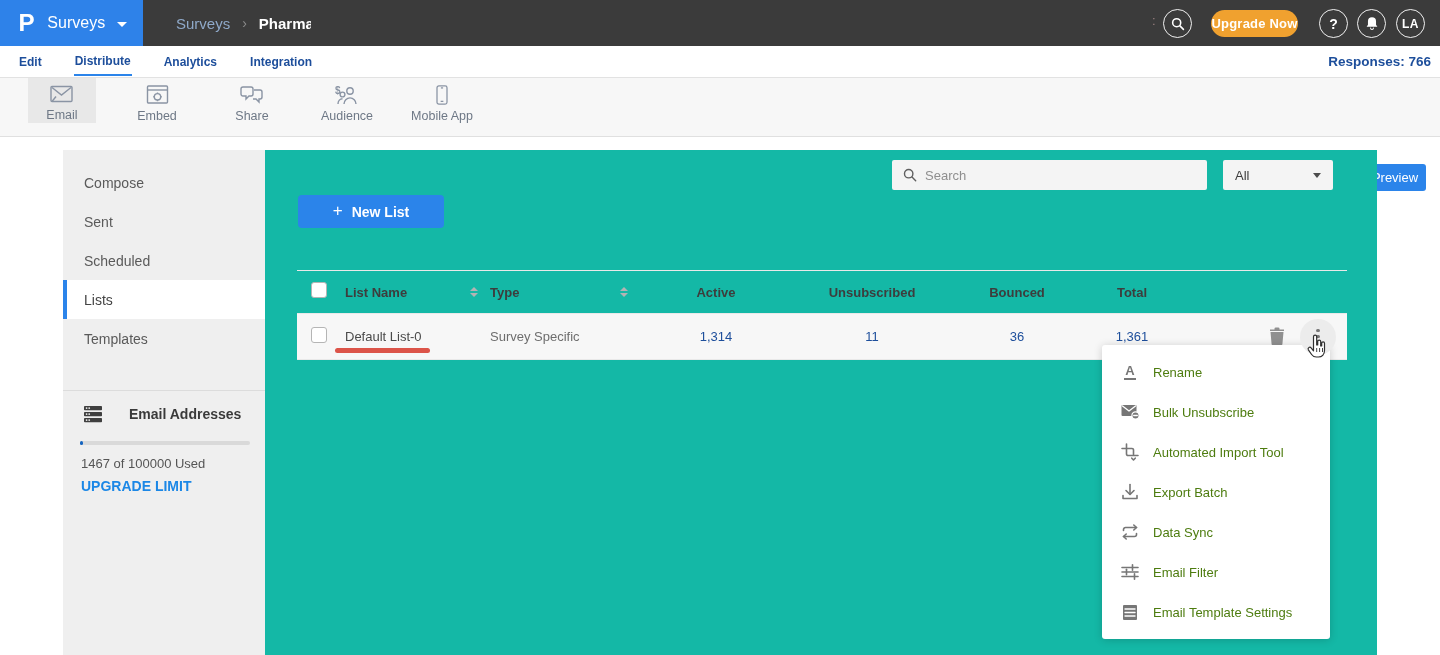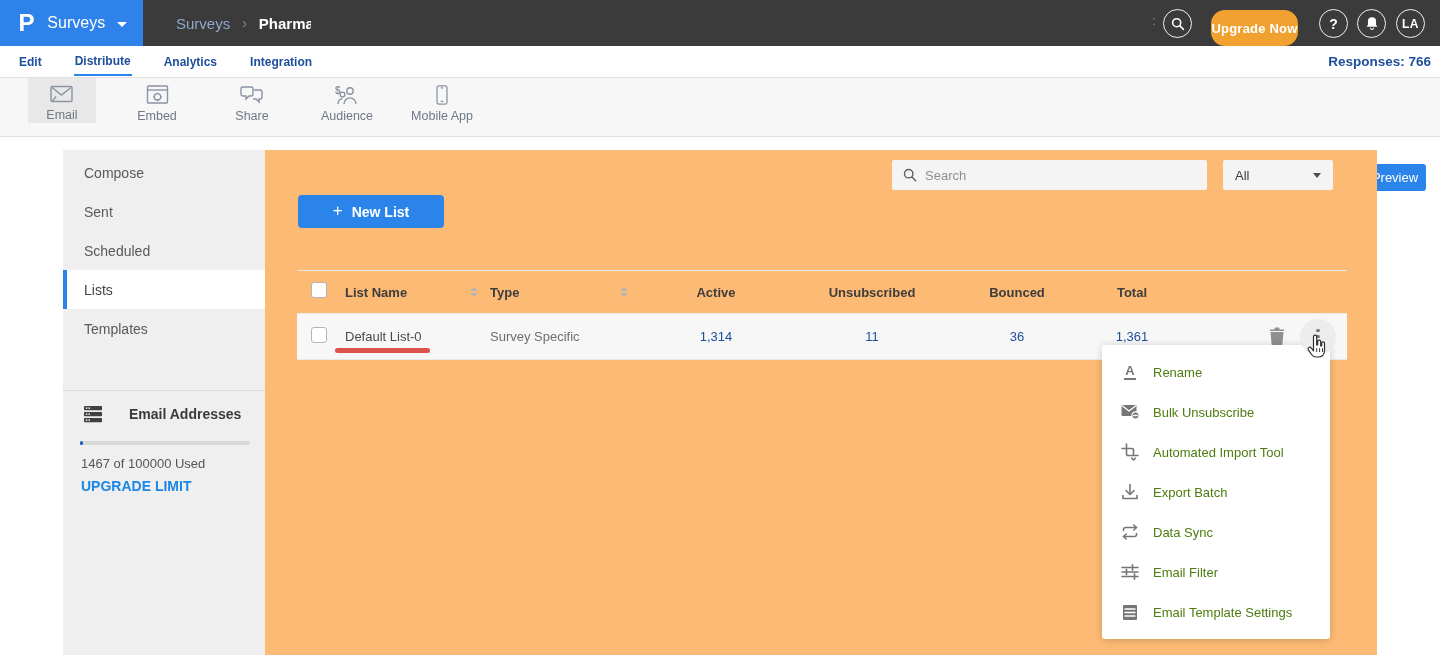--- a/index.html
+++ b/index.html
@@ -19,21 +19,21 @@
   .logo-caret { width:0; height:0; border-left:5px solid transparent; border-right:5px solid transparent;
     border-top:5px solid #fff; margin-left:12px; margin-top:2px; }
   .crumbs { position:absolute; left:176px; top:0; height:46px; display:flex; align-items:center; gap:12px; }
   .crumb-root { color:#8fa9c9; font-size:15px; cursor:pointer; }
   .crumb-sep { color:#8a8a8a; font-size:14px; }
   .crumb-cur { color:#ffffff; font-size:15px; font-weight:600; width:52px; overflow:hidden; white-space:nowrap; }
   .artifact { position:absolute; left:1152px; top:13px; color:#b09090; font-size:13px; opacity:.8; }
   .circle-btn { position:absolute; top:9px; width:29px; height:29px; border:1.5px solid rgba(255,255,255,.92);
     border-radius:50%; display:flex; align-items:center; justify-content:center; cursor:pointer;
     color:#fff; font-weight:700; font-size:14px; }
-  .upgrade-pill { position:absolute; left:1211px; top:10px; width:87px; height:36px; background:#f0a12f;
+  .upgrade-pill { position:absolute; left:1211px; top:10px; width:87px; height:27px; background:#f0a12f;
     border-radius:14px; color:#fff; font-size:13px; font-weight:700; display:flex; align-items:center;
     justify-content:center; cursor:pointer; letter-spacing:.2px; }
 
   
   #tabbar { position:absolute; left:0; top:46px; width:1440px; height:32px; background:#fff;
     border-bottom:1px solid #e2e2e2; display:flex; align-items:stretch; padding-left:18px; }
   .tab { display:flex; align-items:center; margin-right:31px; cursor:pointer; }
   .tab span { color:#1d4e9b; font-size:12px; font-weight:700; padding:6px 1px; }
   .tab.active span { border-bottom:2px solid #2b84ea; }
   .responses { position:absolute; right:9px; top:0; height:31px; display:flex; align-items:center;
@@ -54,32 +54,32 @@
   .url-edit { width:34px; background:#efefef; border-left:1px solid #d5d5d5; display:flex;
     align-items:center; justify-content:center; cursor:pointer; }
   .preview-btn { position:absolute; right:14px; top:86px; width:85px; height:27px; background:#2b84ea;
     border:none; border-radius:3px; color:#fff; font-size:13px; display:flex; align-items:center;
     justify-content:center; gap:7px; cursor:pointer; font-family:"Liberation Sans",sans-serif; }
 
   
   #sidebar { position:absolute; left:63px; top:150px; width:202px; height:505px; background:#efefef; }
   .nav-item { height:39px; display:flex; align-items:center; padding-left:21px; font-size:14px;
     color:#5a5a5a; cursor:pointer; margin-top:0; }
-  .nav-list { padding-top:3px; }
+  .nav-list { padding-top:13px; }
   .nav-item.active { background:#ffffff; border-left:4px solid #2b84ea; padding-left:17px; color:#444; }
   .side-divider { position:absolute; left:0; top:240px; width:202px; border-top:1px solid #dcdcdc; }
   .ea-head { position:absolute; left:21px; top:255px; display:flex; align-items:center; gap:27px; }
   .ea-title { font-size:14px; font-weight:700; color:#3a3a3a; }
   .ea-bar { position:absolute; left:17px; top:291px; width:170px; height:4px; background:#d9d9d9; border-radius:2px; }
   .ea-fill { height:4px; background:#1464c0; border-radius:2px; }
   .ea-usage { position:absolute; left:18px; top:306px; font-size:13px; color:#555; }
   .ea-link { position:absolute; left:18px; top:328px; font-size:14px; font-weight:600; color:#1b87e6; cursor:pointer;text-align:center; }
 
   
-  #main { position:absolute; left:265px; top:150px; width:1112px; height:505px; background:#fdba74; }
+  #main { position:absolute; left:265px; top:150px; width:1112px; height:505px; background:#14b8a6; }
   .search-box { position:absolute; left:627px; top:10px; width:315px; height:30px; background:#f4f4f4;
     border-radius:2px; display:flex; align-items:center; padding-left:11px; gap:8px; }
   .search-box input { border:none; outline:none; background:transparent; font-size:13px; color:#444;
     width:260px; font-family:"Liberation Sans",sans-serif; }
   .search-box input::placeholder { color:#8f8f8f; }
   .filter-dd { position:absolute; left:958px; top:10px; width:110px; height:30px; background:#f4f4f4;
     border-radius:2px; display:flex; align-items:center; justify-content:space-between;
     padding:0 12px; cursor:pointer; }
   .filter-dd .val { font-size:13px; color:#3c3c3c; }
   .dd-caret { width:0; height:0; border-left:4.5px solid transparent; border-right:4.5px solid transparent;

